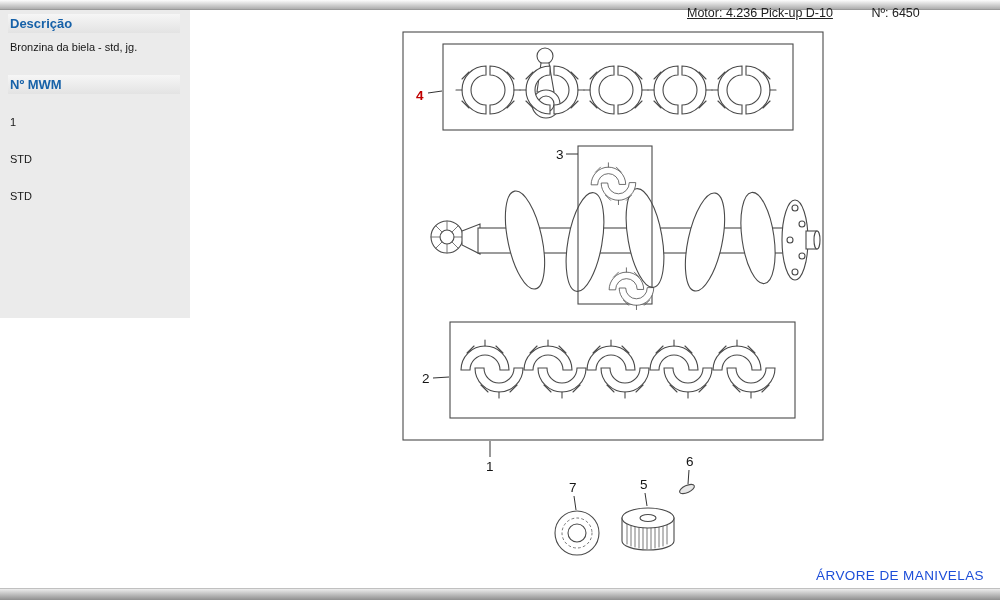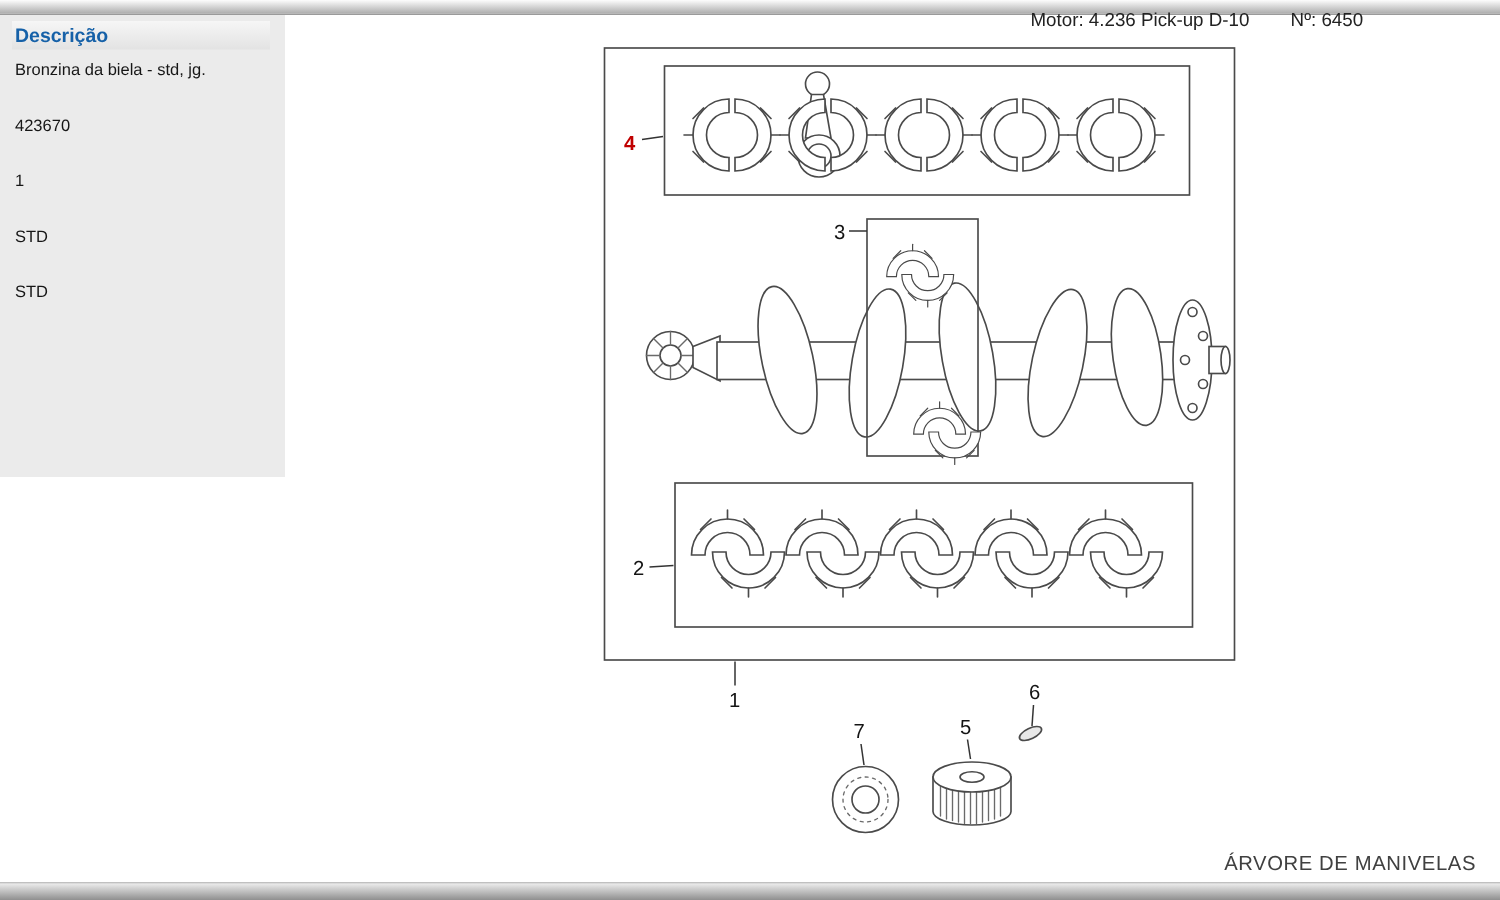--- a/index.html
+++ b/index.html
@@ -17,21 +17,21 @@
   }
   .bottombar {
     position:absolute; top:588px; left:0; width:1000px; height:12px;
     background:linear-gradient(#ececec,#8f8f8f);
     border-top:1px solid #c0c0c0;
   }
   .header {
     position:absolute; top:6px; left:687px; width:300px;
     font-size:12.5px; color:#222; white-space:nowrap;
   }
-  .header .motor { margin-right:24px; }
+  .header .motor { margin-right:35px;text-decoration:underline; }
   .sidebar {
     position:absolute; top:10px; left:0; width:190px; height:308px;
     background:#ebebeb; padding:4px 10px 0 8px;
   }
   .field { margin-bottom:19px; }
   .field .lbl {
     color:#1661a8; font-weight:bold; font-size:13px;
     padding:2px 2px 2px 2px; margin-bottom:5px;
     background:linear-gradient(#f6f6f6,#e3e3e3);
   }
@@ -43,40 +43,40 @@
   svg .draw { stroke:#4a4a4a; stroke-width:1.1; fill:none; stroke-linecap:round; }
   svg .thin { stroke:#6a6a6a; stroke-width:0.9; }
   svg .leader { stroke:#333; stroke-width:1; }
   svg .callout {
     font-family:"Liberation Sans", sans-serif;
     font-size:13.5px; fill:#141414; stroke:none;
   }
   svg .callout-red { fill:#c00000; font-weight:bold; }
   .footer-title {
     position:absolute; top:568px; right:16px;
-    color:#404040; font-size:13.5px; letter-spacing:0.4px; white-space:nowrap;
+    color:#1d4ed8; font-size:13.5px; letter-spacing:0.4px; white-space:nowrap;
   }
 </style>
 </head>
 <body>
 
 <div class="topbar"></div>
 
 <div class="header">
   <span class="motor">Motor: 4.236 Pick-up D-10</span>
   <span class="num">Nº: 6450</span>
 </div>
 
 <aside class="sidebar">
   <div class="field">
     <div class="lbl">Descrição</div>
     <div class="val">Bronzina da biela - std, jg.</div>
   </div>
   <div class="field">
-    <div class="val">423670</div>
+    <div class="lbl">Nº MWM</div>
   </div>
   <div class="field">
     <div class="val">1</div>
   </div>
   <div class="field">
     <div class="val">STD</div>
   </div>
   <div class="val secondary">STD</div>
 </aside>
 

